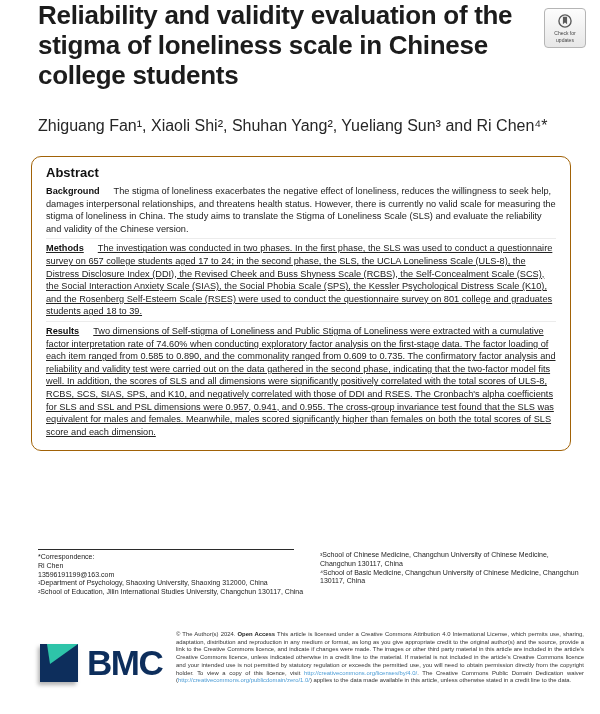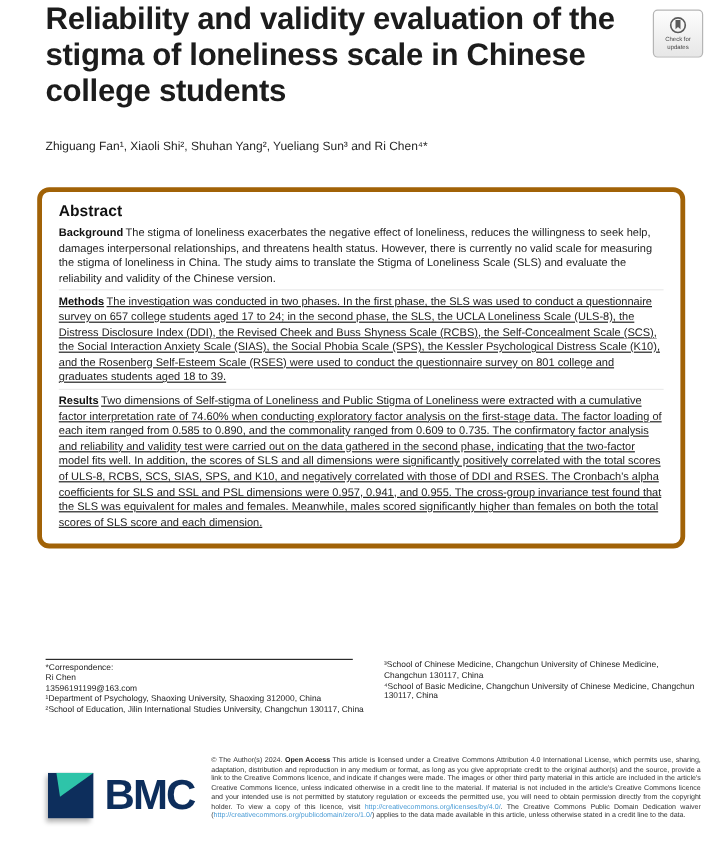--- a/index.html
+++ b/index.html
@@ -14,47 +14,47 @@
   }
 
   
   .title {
     position: absolute; left: 38px; top: 0; width: 500px;
     font-size: 26px; line-height: 30px; font-weight: 700;
     letter-spacing: -0.3px; color: #1c1c1c; margin: 0;
   }
   .authors {
     position: absolute; left: 38px; top: 117px; width: 520px;
-    font-size: 10px; color: #262626;
+    font-size: 16px; color: #262626;
   }
 
   
   .badge {
     position: absolute; left: 544px; top: 8px; width: 42px; height: 40px;
     border: 1px solid #b5b5b5; border-radius: 4px;
     background: linear-gradient(#fdfdfd, #e7e7e7);
     display: flex; flex-direction: column; align-items: center; justify-content: center;
     gap: 1px; cursor: pointer;
   }
   .badge svg { width: 16px; height: 16px; display: block; }
   .badge .bl { font-size: 5px; line-height: 6px; color: #444; }
 
   
   .abstract-box {
     position: absolute; left: 31px; top: 156px; width: 540px;
-    border: 4px solid #a16207; border-radius: 10px;
+    border: 1px solid #a16207; border-radius: 10px;
     padding: 8px 14px 9px; background: #fff;
   }
   .abs-heading { font-size: 13px; font-weight: 700; color: #111; margin: 0 0 2px; }
   .abs-sec {
     font-size: 9.2px; line-height: 12.6px; color: #222;
     margin: 0; padding: 3px 0;
   }
   .abs-sec + .abs-sec { border-top: 1px solid #ececec; text-decoration: underline; }
-  .abs-sec b { color: #111; margin-right: 2px; }
+  .abs-sec b { color: #111; margin-right: 14px; }
 
   
   .fn-rule { position: absolute; left: 38px; top: 549px; width: 256px; border-top: 1px solid #2b2b2b; }
   .fn { font-size: 7px; line-height: 8.8px; color: #222; }
   .fn-left  { position: absolute; left: 38px;  top: 553px; width: 266px; }
   .fn-right { position: absolute; left: 320px; top: 551px; width: 266px; }
   .fn div { margin: 0; }
 
   
   .bmc {

